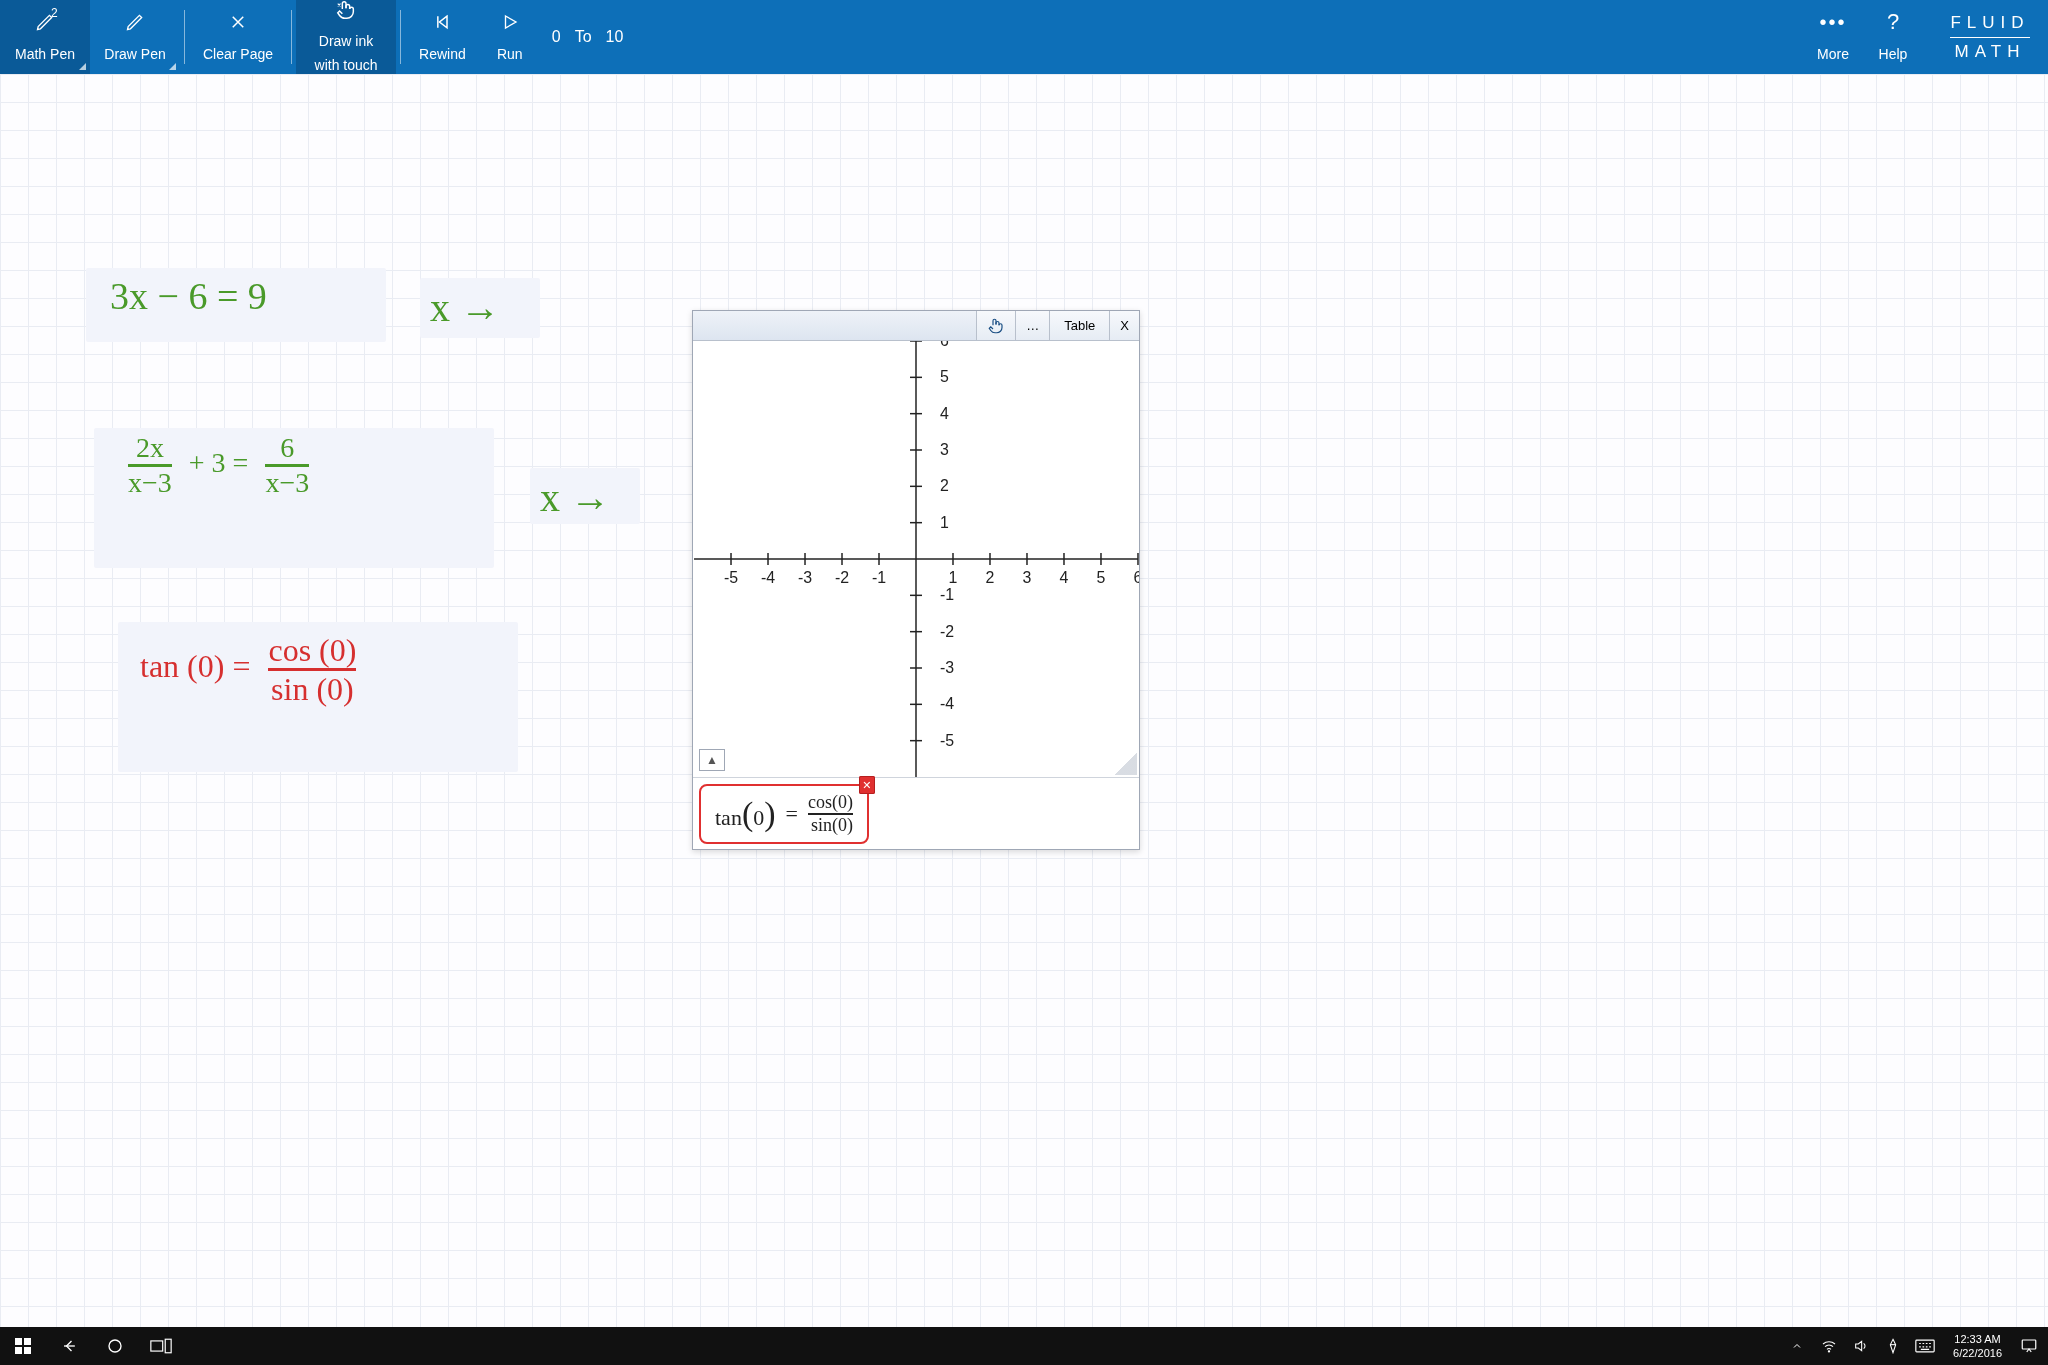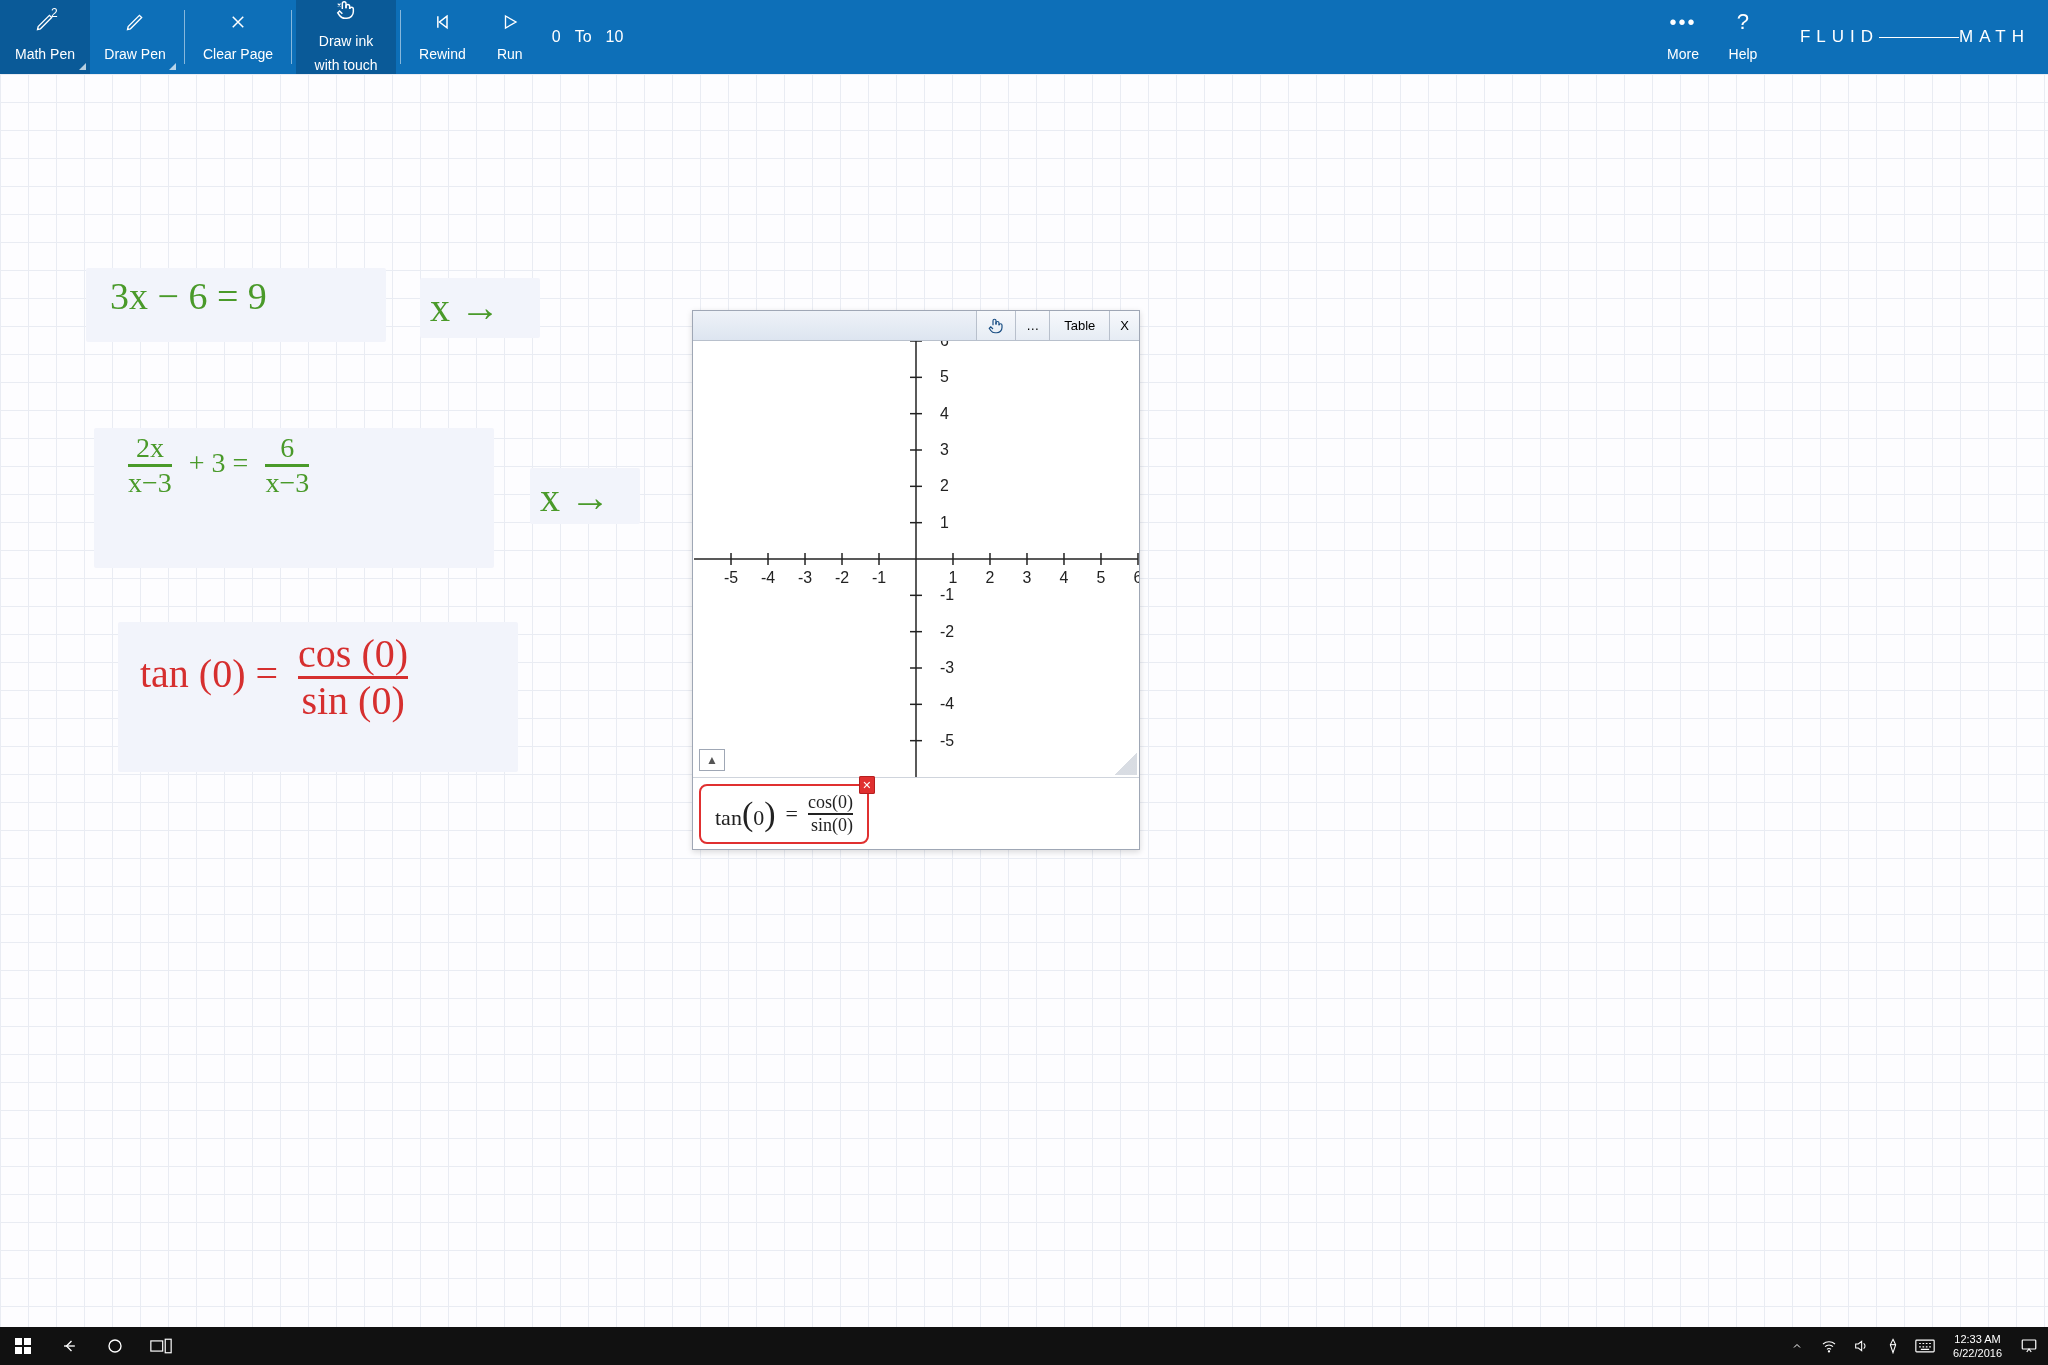--- a/index.html
+++ b/index.html
@@ -35,21 +35,21 @@
   }
   .ribbon .rbtn .badge {
     position:absolute; top:6px; left:50%; margin-left:6px; font-size:12px;
   }
   .ribbon .sep { width:1px; margin:10px 4px; background:rgba(255,255,255,.5); }
   .ribbon .params { display:flex; align-items:center; gap:14px; padding:0 12px; font-size:16px; }
   .ribbon .spacer { flex:1; }
   .ribbon .right { display:flex; align-items:center; }
   .ribbon .right .rbtn { min-width:60px; }
   .brand {
-    display:flex; align-items:center; justify-content:center;
+    display:flex; flex-direction:column; align-items:center; justify-content:center;
     padding:0 18px; letter-spacing:6px; font-weight:300; font-size:17px;
   }
   .brand .line { width:80px; height:1px; background:#fff; margin:4px 0; }
 
   
   .canvas {
     flex:1; position:relative; overflow:hidden;
     background-color:#fdfdff;
     background-image:
       linear-gradient(#e9ecf3 1px, transparent 1px),
@@ -58,21 +58,21 @@
   }
   .handwriting { position:absolute; font-family:"Segoe Script","Comic Sans MS",cursive; }
   .hw-green { color:#4a9a2a; }
   .hw-red { color:#d62f2f; }
   .hw1 { top:200px; left:110px; font-size:38px; }
   .hw1b{ top:210px; left:430px; font-size:40px; }
   .hw2 { top:360px; left:128px; font-size:28px; line-height:1; }
   .hw2 .frac { display:inline-flex; flex-direction:column; align-items:center; vertical-align:middle; }
   .hw2 .frac .bar { width:100%; height:3px; background:#4a9a2a; margin:2px 0; }
   .hw2b{ top:400px; left:540px; font-size:40px; }
-  .hw3 { top:560px; left:140px; font-size:40px; line-height:1; }
+  .hw3 { top:560px; left:140px; font-size:32px; line-height:1; }
   .hw3 .frac { display:inline-flex; flex-direction:column; align-items:center; vertical-align:middle; }
   .hw3 .frac .bar { width:100%; height:3px; background:#d62f2f; margin:2px 0; }
   .hint-bg { position:absolute; background:#f2f4fb; border-radius:2px; }
 
   
   .graph-panel {
     position:absolute; top:236px; left:692px; width:448px; height:540px;
     background:#fff; border:1px solid #9fa7b5; box-shadow:0 2px 6px rgba(0,0,0,.15);
   }
   .graph-titlebar {

